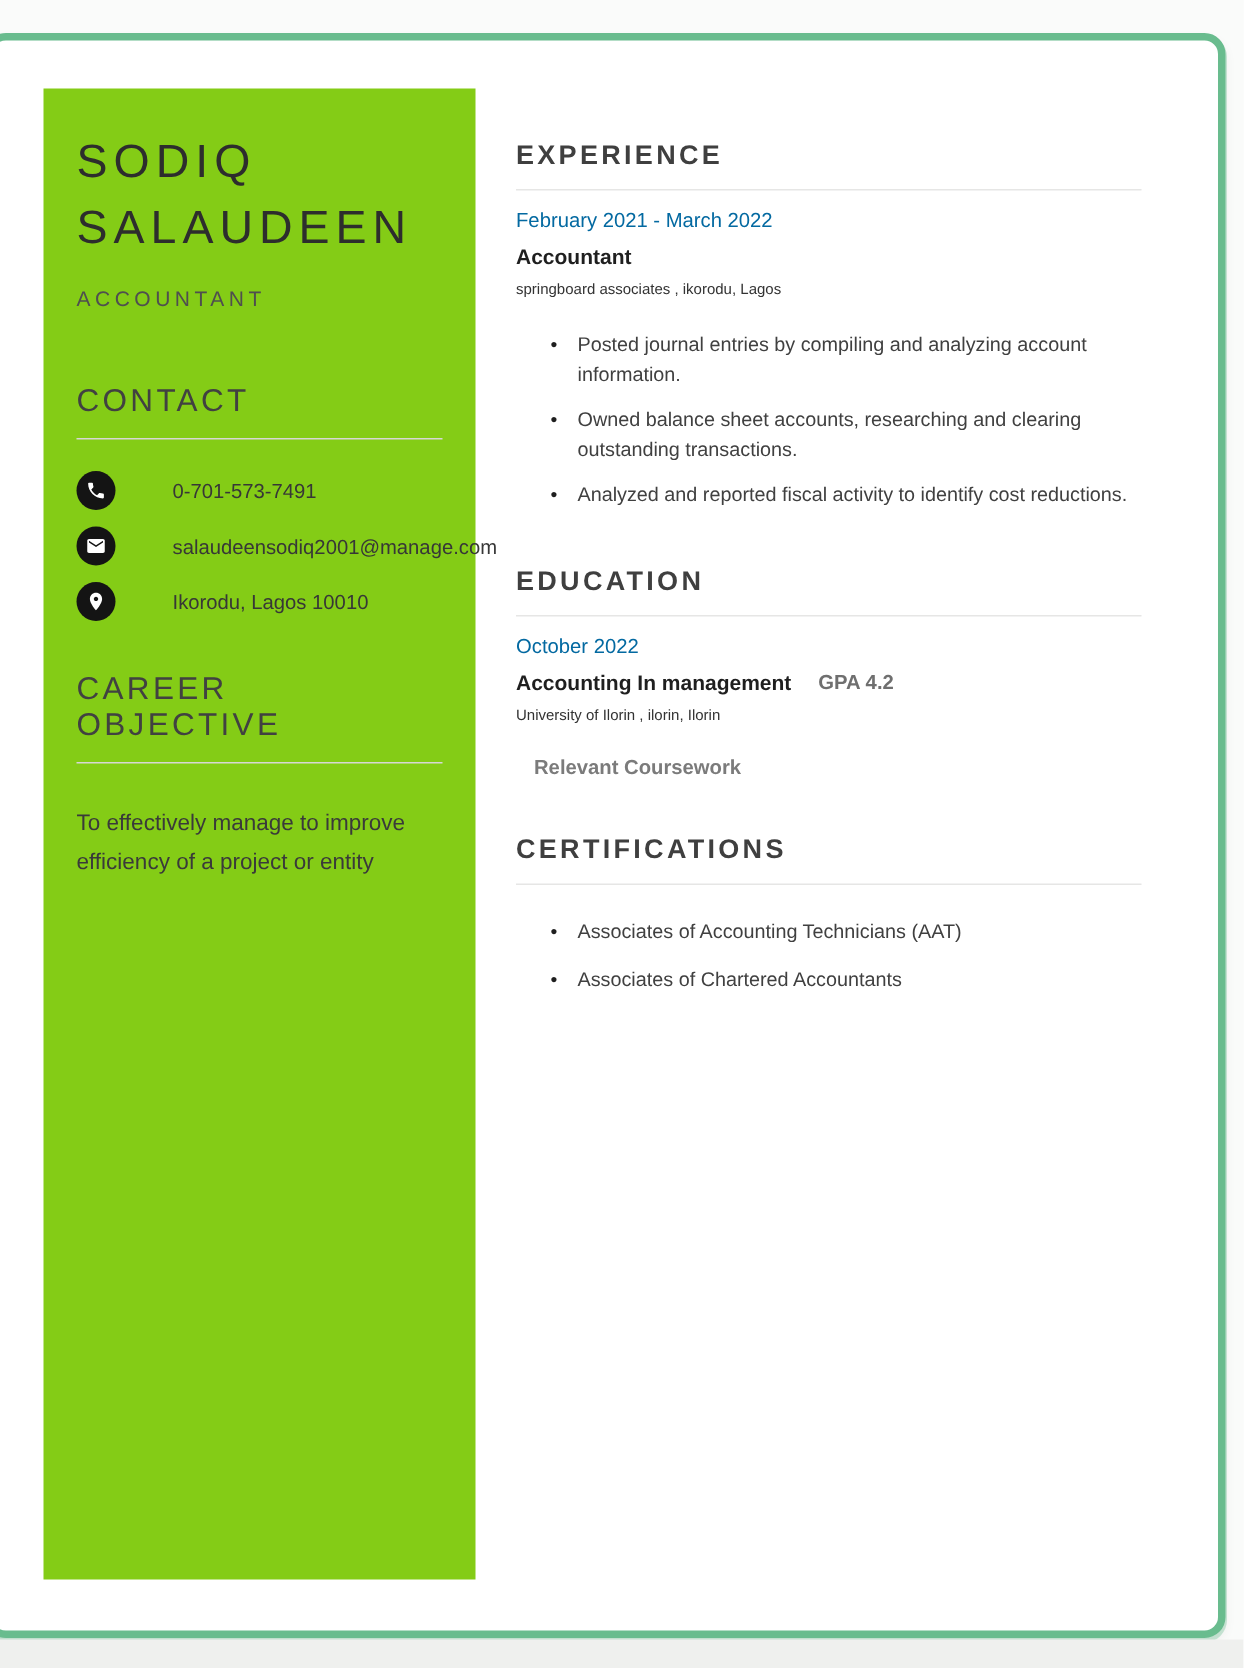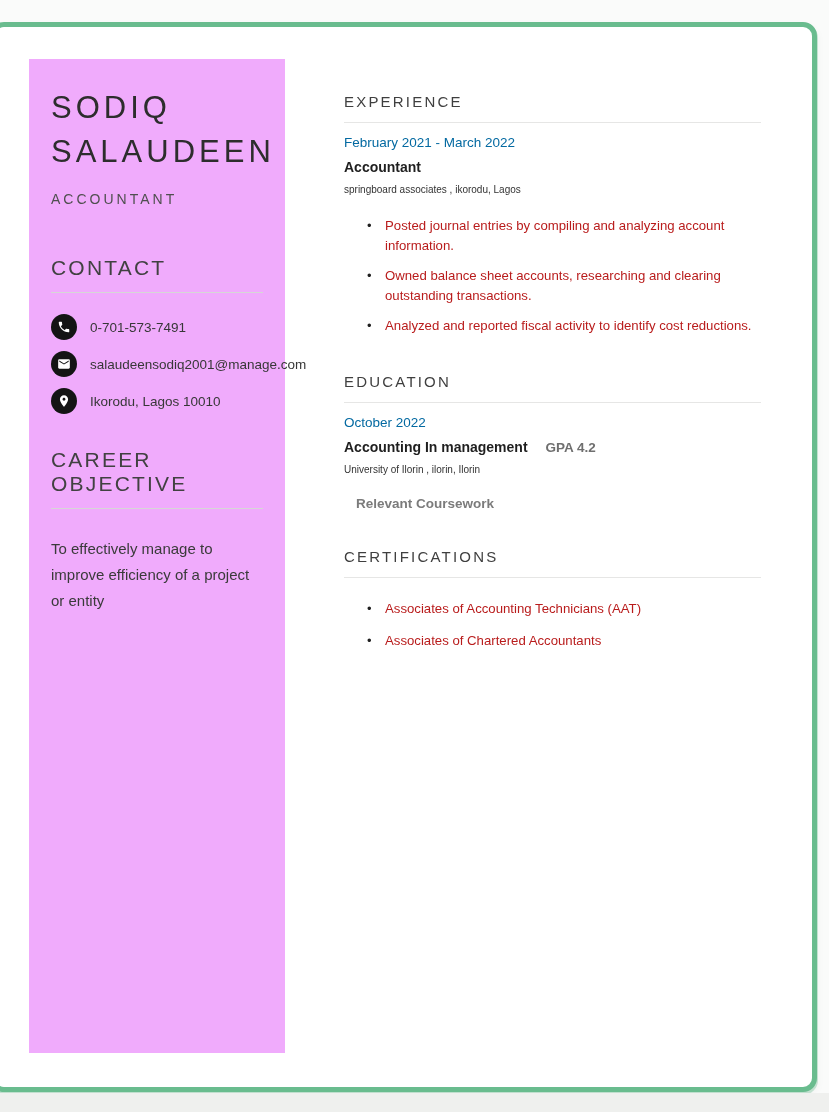--- a/index.html
+++ b/index.html
@@ -21,22 +21,22 @@
     width: 827px; height: 1070px;
     background: #ffffff;
     border: 5px solid #69bc8e;
     border-radius: 14px;
     box-shadow: 0 2px 0 1px rgba(105,188,142,0.35), 0 4px 8px rgba(0,0,0,0.05);
   }
   
   .sidebar {
     position: absolute;
     left: 34px; top: 32px;
-    width: 256px; height: 994px;
-    background: #f0abfc;
+    width: 288px; height: 994px;
+    background: #84cc16;
     padding: 27px 22px 0 22px;
   }
   .name {
     font-size: 31px;
     line-height: 44px;
     letter-spacing: 4px;
     color: #2d2d2d;
     font-weight: 400;
   }
   .job-label {
@@ -56,20 +56,21 @@
     background: #d7d7d6;
     margin-top: 12px;
   }
   .contact-block { margin-top: 49px; }
   .contact-list { margin-top: 21px; }
   .contact-row {
     display: flex;
     align-items: center;
     margin-bottom: 11px;
     height: 26px;
+    gap: 25px;
   }
   .icon-circle {
     width: 26px; height: 26px;
     border-radius: 50%;
     background: #141414;
     display: flex; align-items: center; justify-content: center;
     flex: 0 0 26px;
   }
   .icon-circle svg { width: 14px; height: 14px; fill: #ffffff; }
   .contact-text {
@@ -84,24 +85,24 @@
     line-height: 26px;
     color: #3a3a3a;
   }
   
   .main-col {
     position: absolute;
     left: 349px; top: 66px;
     width: 417px;
   }
   .main-heading {
-    font-size: 15px;
+    font-size: 18px;
     letter-spacing: 2.2px;
     color: #3f3f3f;
-    font-weight: 400;
+    font-weight: 700;
   }
   .main-rule {
     height: 1px;
     background: #e6e6e5;
     margin-top: 12px;
   }
   .section { margin-bottom: 37px; }
   .date-line {
     margin-top: 12px;
     font-size: 13.5px;
@@ -111,21 +112,21 @@
     margin-top: 9px;
     font-size: 14px;
     font-weight: 700;
     color: #1f1f1f;
   }
   .entry-sub {
     margin-top: 9px;
     font-size: 10px;
     color: #333333;
   }
-  .degree-row { display: flex; align-items: flex-end; margin-top: 9px; }
+  .degree-row { display: flex; align-items: flex-start; margin-top: 9px; }
   .gpa {
     margin-left: 18px;
     font-size: 13.5px;
     font-weight: 700;
     color: #6f6f6f;
   }
   .coursework-label {
     margin-top: 21px;
     font-size: 13.5px;
     font-weight: 700;
@@ -135,21 +136,21 @@
   ul.bullets {
     margin-top: 21px;
     padding-left: 23px;
     list-style: none;
   }
   ul.bullets li {
     position: relative;
     padding-left: 18px;
     font-size: 13.2px;
     line-height: 19.5px;
-    color: #b91c1c;
+    color: #404040;
     margin-bottom: 11px;
   }
   ul.bullets li::before {
     content: "•";
     position: absolute;
     left: 0; top: 0;
     color: #1f1f1f;
     font-size: 13px;
   }
   ul.bullets.spread li { margin-bottom: 13px; }

